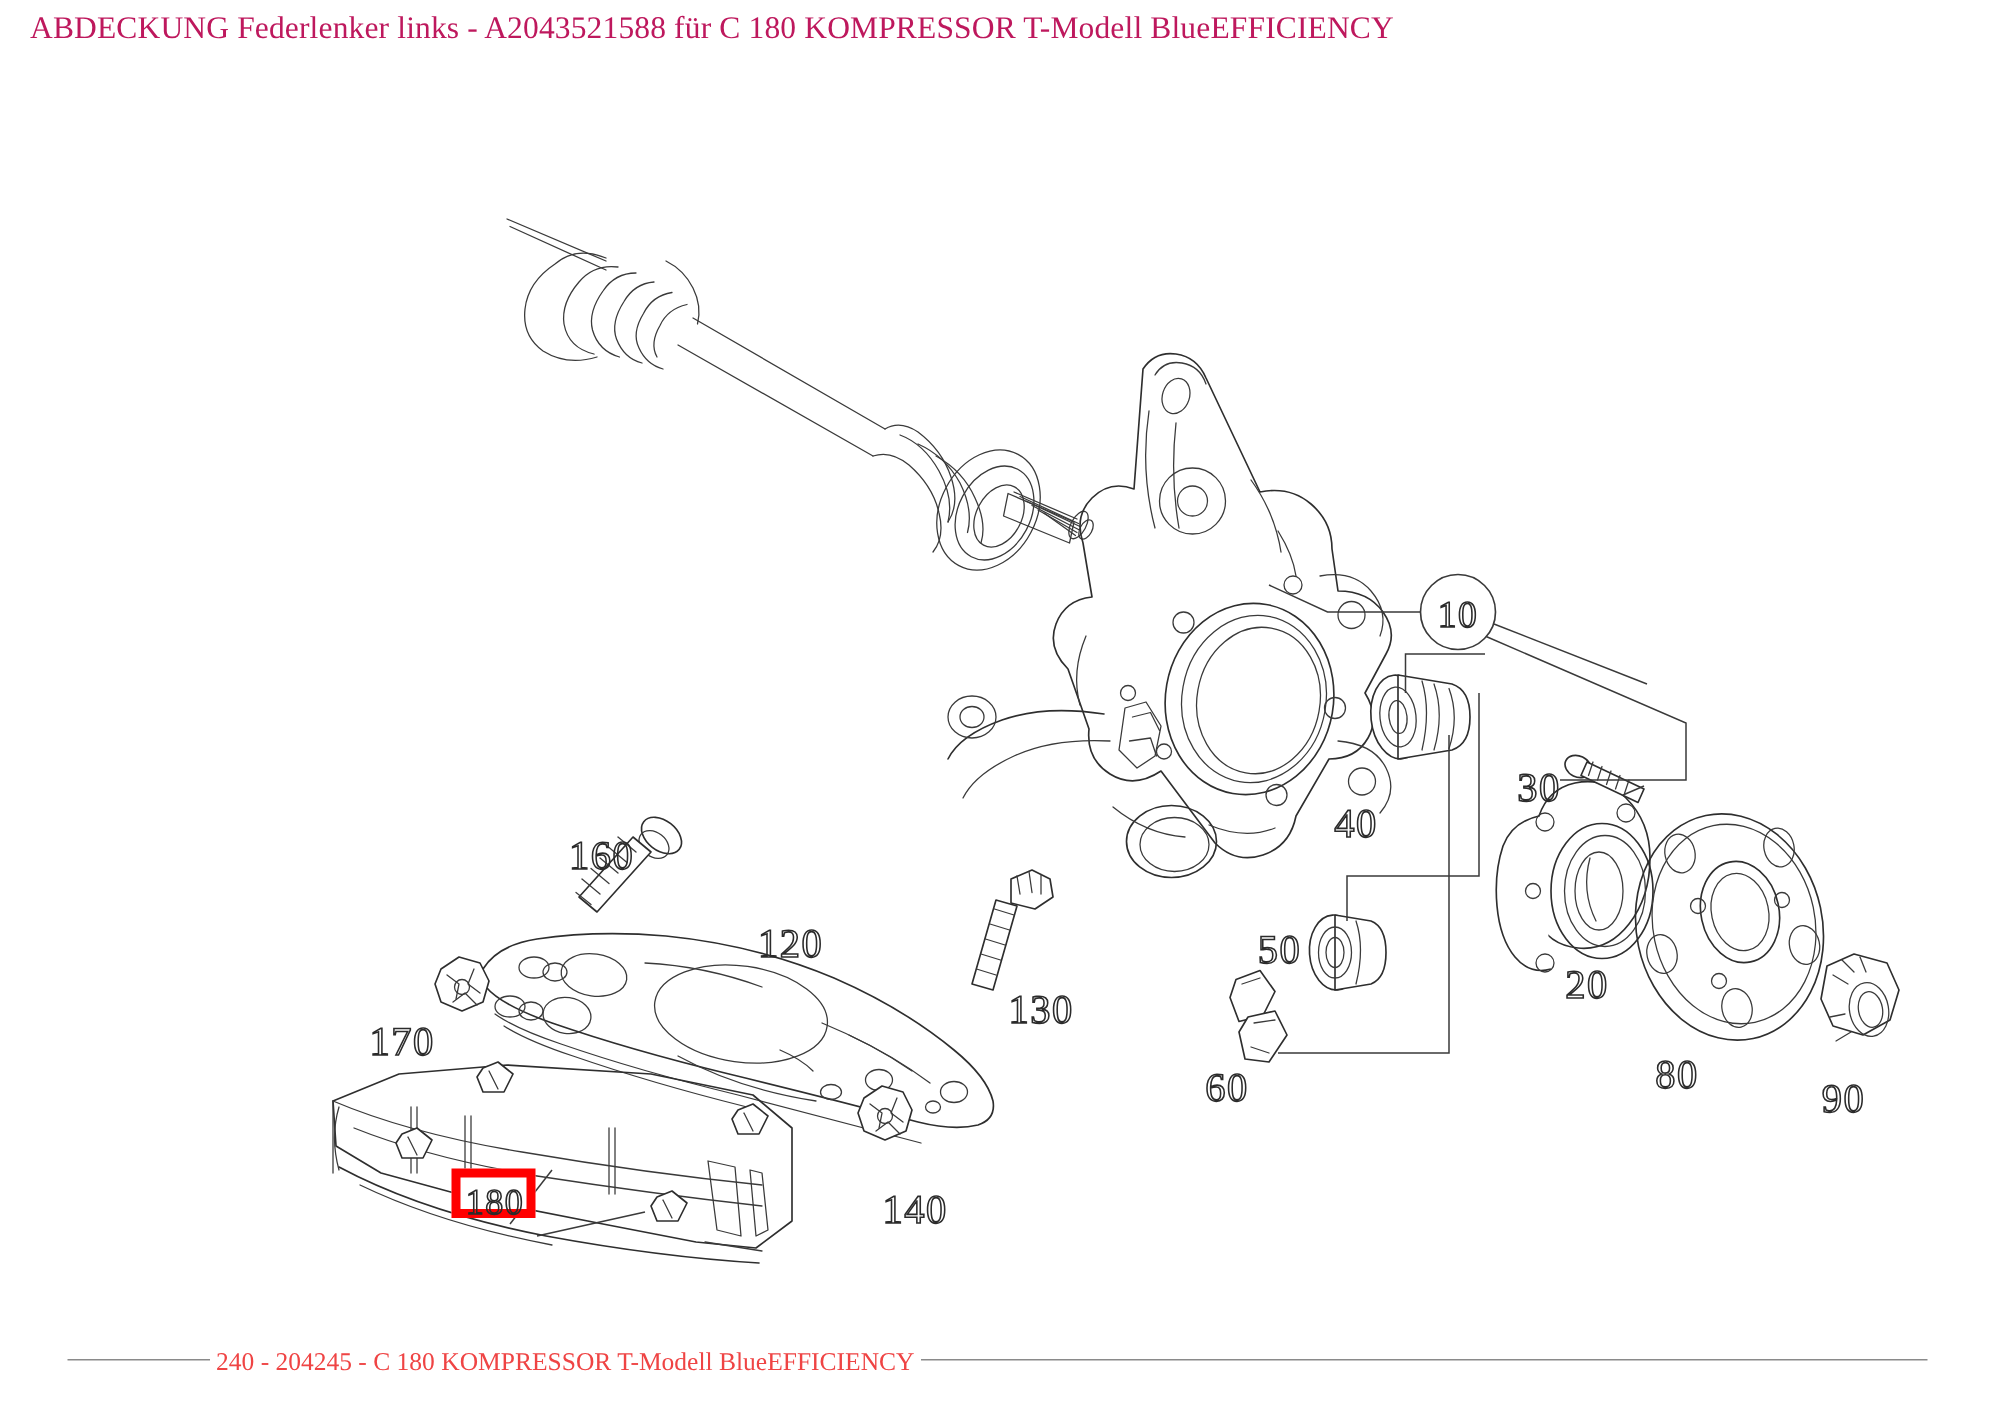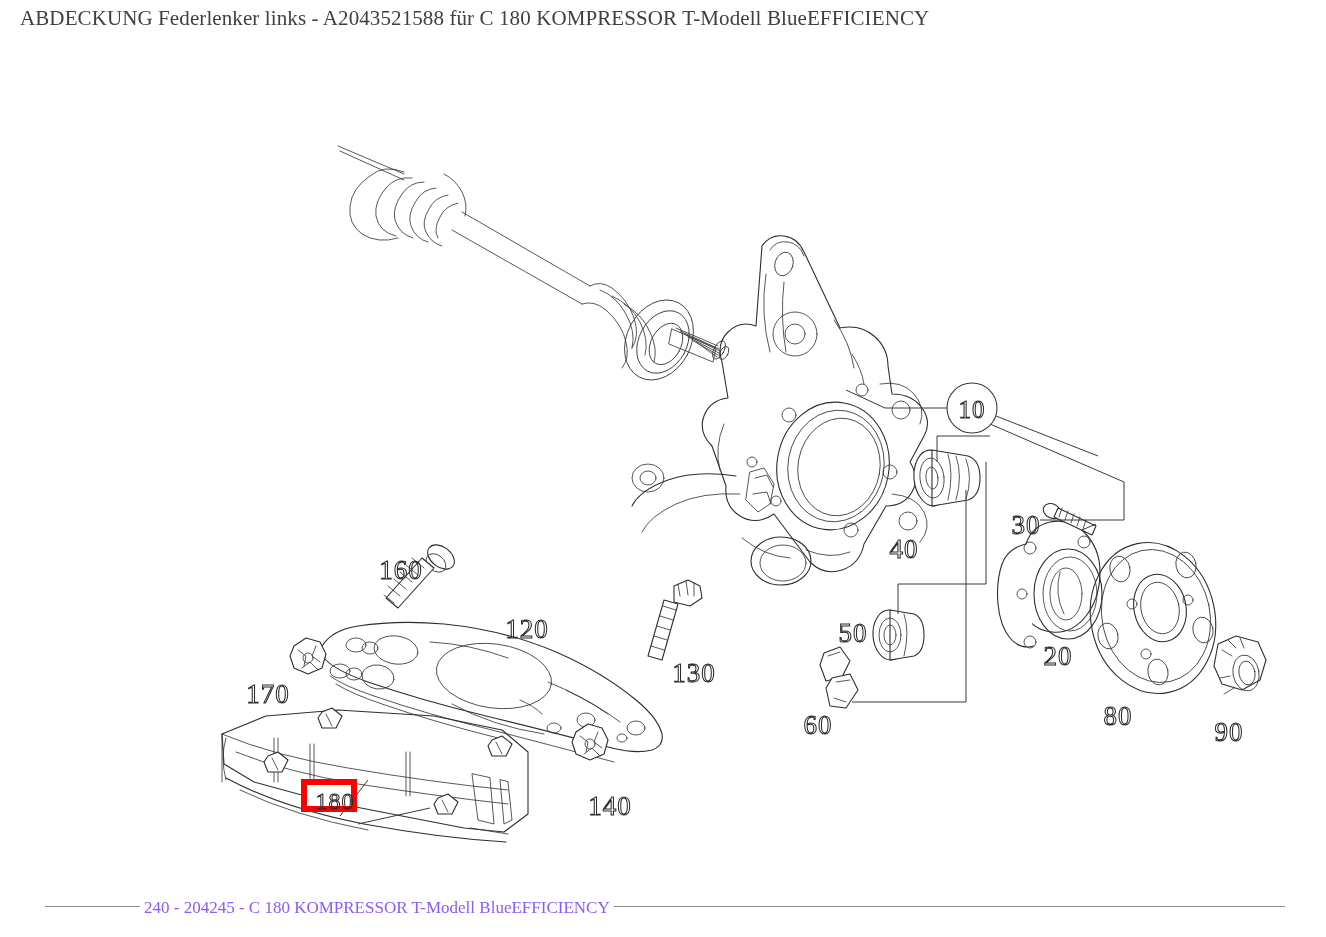--- a/index.html
+++ b/index.html
@@ -17,21 +17,21 @@
   }
 
   
   #diagram-title {
     position: absolute;
     left: 20px;
     top: 4px;
     font-size: 21px;
     line-height: 28px;
     white-space: nowrap;
-    color: #404040;
+    color: #be185d;
     letter-spacing: 0.1px;
   }
 
   
   #parts-drawing {
     position: absolute;
     left: 0;
     top: 38px;
     width: 1176px;
     height: 850px;
@@ -53,21 +53,21 @@
   }
   #footer-caption {
     position: absolute;
     left: 140px;
     top: 897px;
     font-size: 17px;
     line-height: 22px;
     white-space: nowrap;
     background: #ffffff;
     padding: 0 4px;
-    color: #8b5cf6;
+    color: #ef4444;
   }
 
   
   .callout-text {
     font-family: "Liberation Serif", "DejaVu Serif", serif;
     font-size: 27px;
     fill: none;
     stroke: #2b2b2b;
     stroke-width: 1.05;
     paint-order: stroke;
@@ -89,21 +89,20 @@
     background: #ffffff;
   }
   #highlight-label-180 {
     position: absolute;
     left: 0;
     top: 0;
     width: 56px;
     height: 32px;
     display: flex;
     align-items: center;
-    justify-content: center;
   }
   #highlight-label-180 svg { overflow: visible; }
 
   .part-stroke {
     fill: none;
     stroke: #2e2e2e;
     stroke-width: 1.1;
     stroke-linecap: round;
     stroke-linejoin: round;
   }

